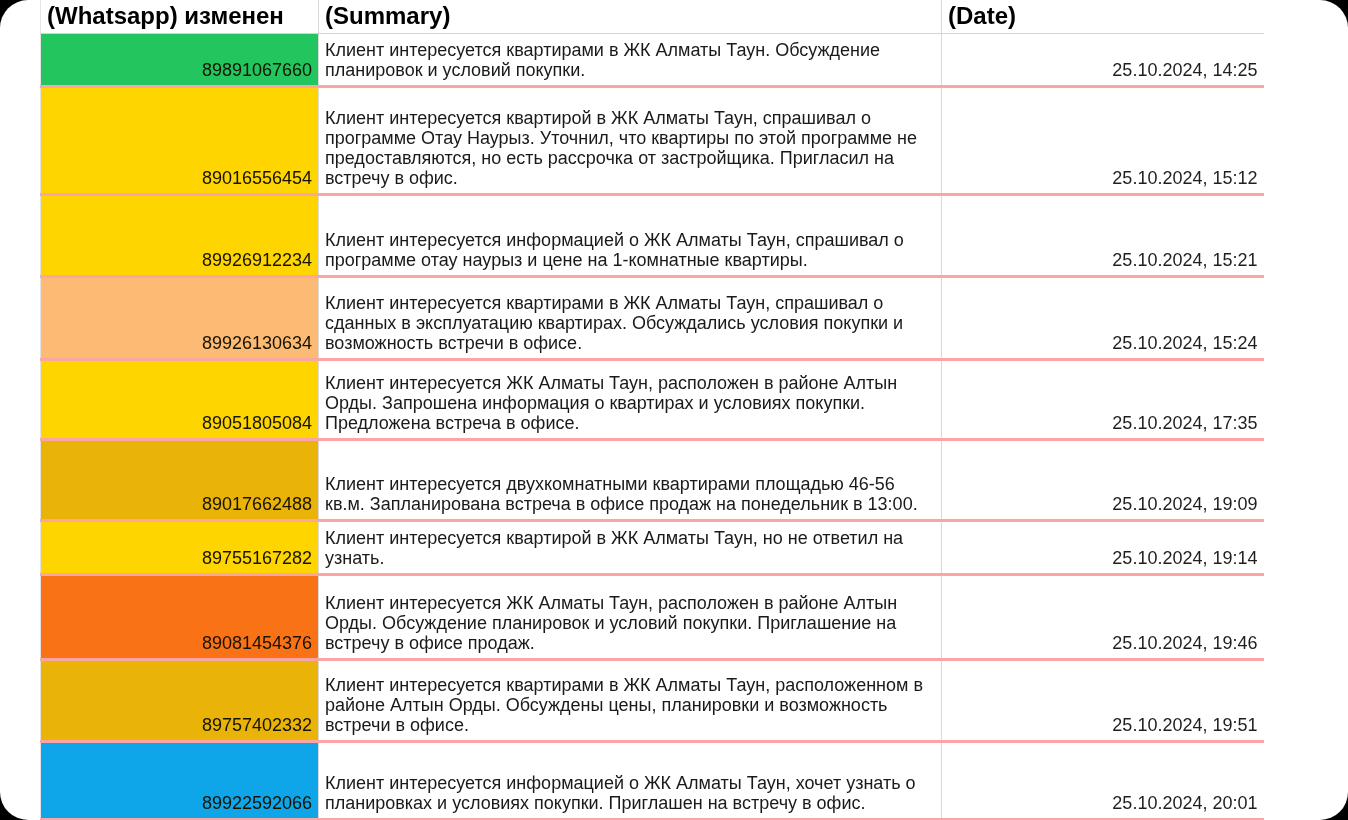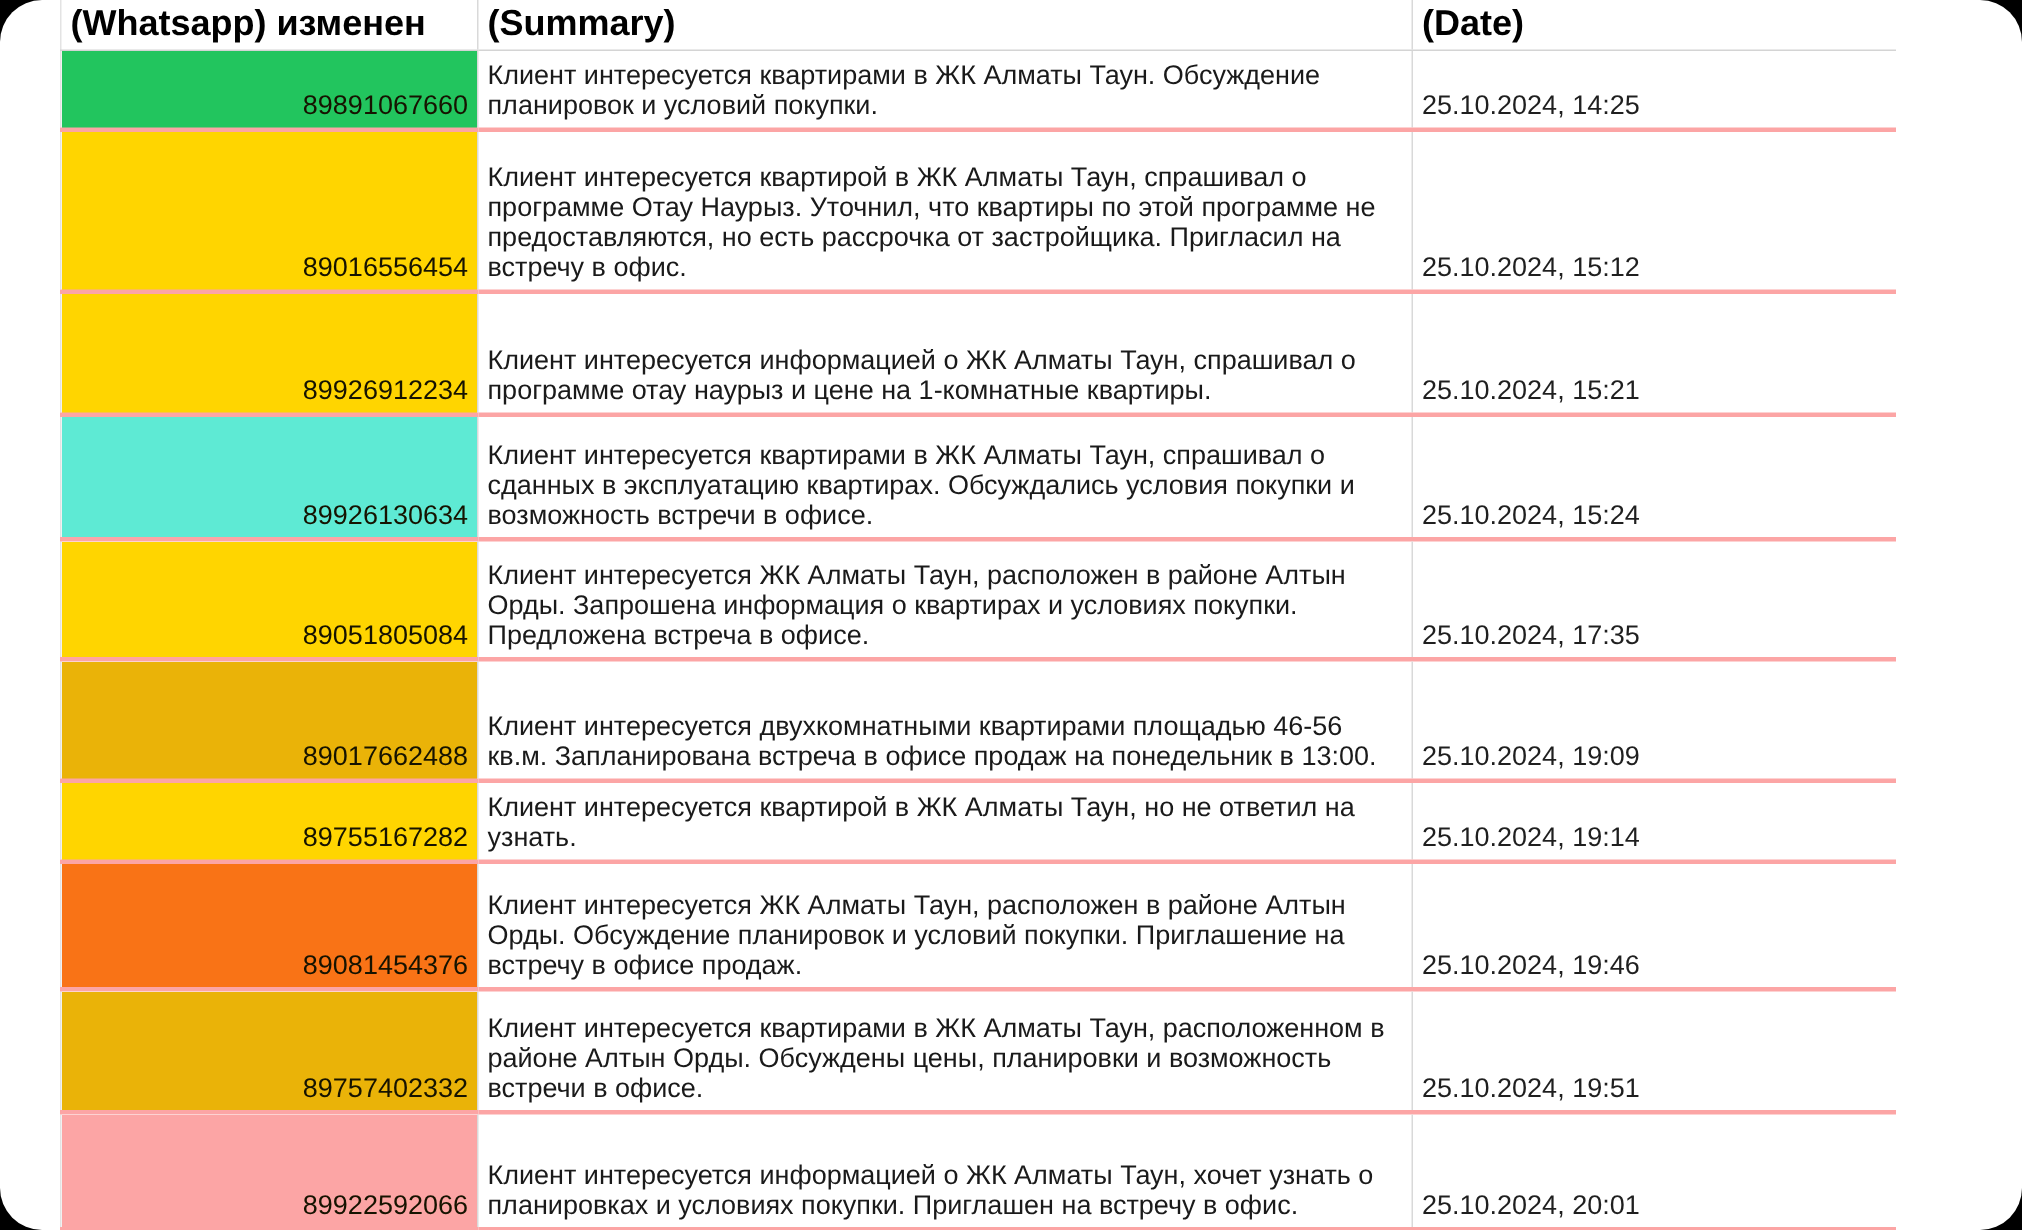--- a/index.html
+++ b/index.html
@@ -56,21 +56,21 @@
   .grid td:first-child{border-left:1px solid #e3e3e3;}
   td.cell-whatsapp{
     text-align:right;
     color:#161300;
   }
   td.cell-summary{
     text-align:left;
     word-wrap:break-word;
   }
   td.cell-date{
-    text-align:left;
+    text-align:right;
     white-space:nowrap;
     color:#1f1f1f;
   }
 </style>
 </head>
 <body>
 
 <div class="page">
   <div class="sheet">
     <table class="grid">
@@ -96,21 +96,21 @@
     <td class="cell-whatsapp" style="background: rgb(255, 213, 0);">89016556454</td>
     <td class="cell-summary">Клиент интересуется квартирой в ЖК Алматы Таун, спрашивал о программе Отау Наурыз. Уточнил, что квартиры по этой программе не предоставляются, но есть рассрочка от застройщика. Пригласил на встречу в офис.</td>
     <td class="cell-date">25.10.2024, 15:12</td>
   </tr>
           <tr style="height: 82px;">
     <td class="cell-whatsapp" style="background: rgb(255, 213, 0);">89926912234</td>
     <td class="cell-summary">Клиент интересуется информацией о ЖК Алматы Таун, спрашивал о программе отау наурыз и цене на 1-комнатные квартиры.</td>
     <td class="cell-date">25.10.2024, 15:21</td>
   </tr>
           <tr style="height: 83px;">
-    <td class="cell-whatsapp" style="background: #5eead4; padding-left: 37px;">89926130634</td>
+    <td class="cell-whatsapp" style="background: #fdba74; padding-left: 37px;">89926130634</td>
     <td class="cell-summary">Клиент интересуется квартирами в ЖК Алматы Таун, спрашивал о сданных в эксплуатацию квартирах. Обсуждались условия покупки и возможность встречи в офисе.</td>
     <td class="cell-date">25.10.2024, 15:24</td>
   </tr>
           <tr style="height: 80px;">
     <td class="cell-whatsapp" style="background: rgb(255, 213, 0);">89051805084</td>
     <td class="cell-summary">Клиент интересуется ЖК Алматы Таун, расположен в районе Алтын Орды. Запрошена информация о квартирах и условиях покупки. Предложена встреча в офисе.</td>
     <td class="cell-date">25.10.2024, 17:35</td>
   </tr>
           <tr style="height: 81px;">
     <td class="cell-whatsapp" style="background: #eab308;">89017662488</td>
@@ -126,20 +126,20 @@
     <td class="cell-whatsapp" style="background: #f97316;">89081454376</td>
     <td class="cell-summary">Клиент интересуется ЖК Алматы Таун, расположен в районе Алтын Орды. Обсуждение планировок и условий покупки. Приглашение на встречу в офисе продаж.</td>
     <td class="cell-date">25.10.2024, 19:46</td>
   </tr>
           <tr style="height: 82px;">
     <td class="cell-whatsapp" style="background: #eab308;">89757402332</td>
     <td class="cell-summary">Клиент интересуется квартирами в ЖК Алматы Таун, расположенном в районе Алтын Орды. Обсуждены цены, планировки и возможность встречи в офисе.</td>
     <td class="cell-date">25.10.2024, 19:51</td>
   </tr>
           <tr style="height: 78px;">
-    <td class="cell-whatsapp" style="background: #fca5a5;">89922592066</td>
+    <td class="cell-whatsapp" style="background: #0ea5e9;">89922592066</td>
     <td class="cell-summary">Клиент интересуется информацией о ЖК Алматы Таун, хочет узнать о планировках и условиях покупки. Приглашен на встречу в офис.</td>
     <td class="cell-date">25.10.2024, 20:01</td>
   </tr>
         </tbody>
     </table>
   </div>
 </div>
 
 </body></html>

